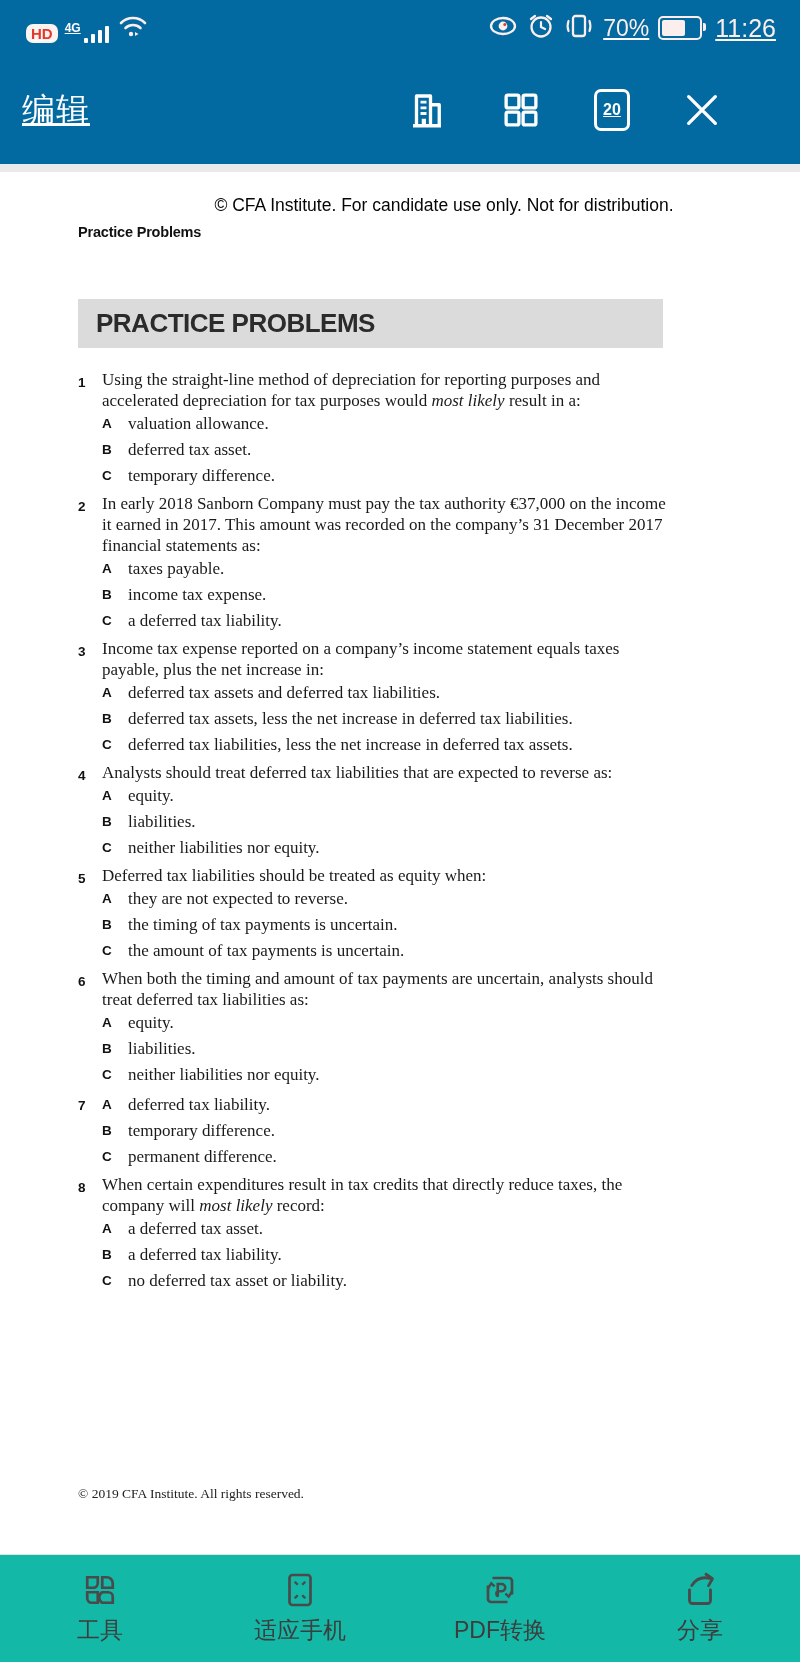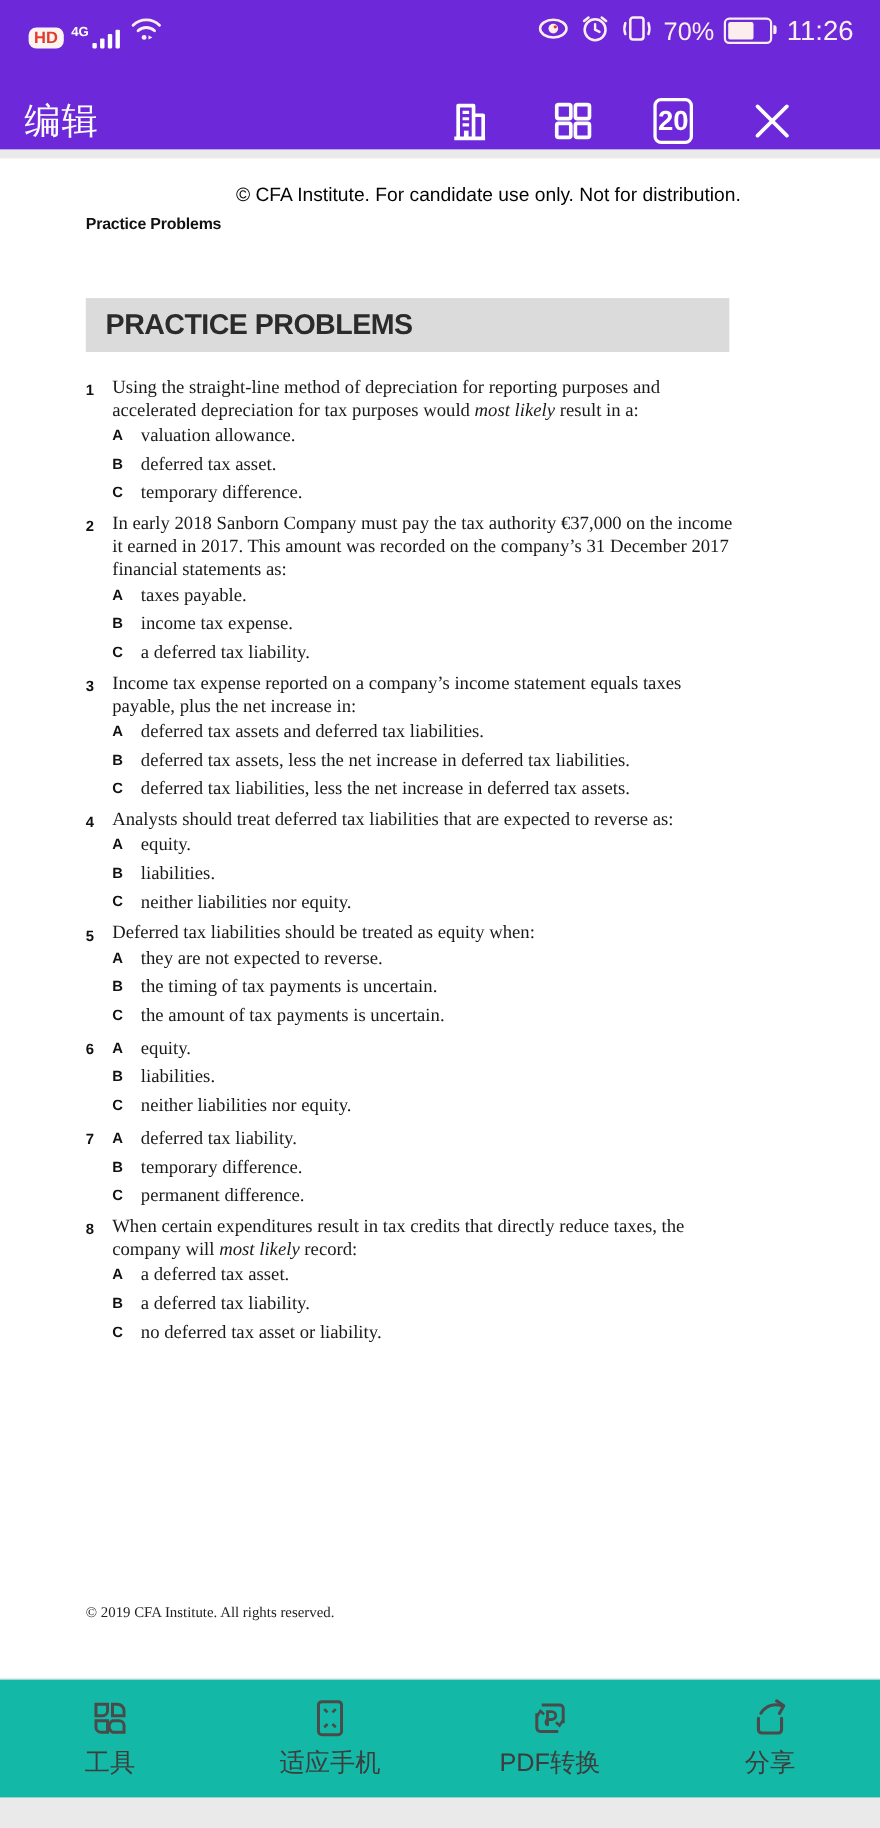--- a/index.html
+++ b/index.html
@@ -4,21 +4,21 @@
 <style>
   html,body{margin:0;padding:0;}
   body{
     width:800px;height:1662px;
     font-family:"Liberation Sans",sans-serif;
     background:#eaeaea;
     position:relative;overflow:hidden;
   }
   
   .header{
-    background:#6d28d9;color:#fff;height:136px;
+    background:#0369a1;color:#fff;height:164px;text-decoration:underline;
   }
   .statusbar{
     height:56px;display:flex;align-items:center;
     padding:0 24px 0 26px;box-sizing:border-box;
   }
   .sb-left{display:flex;align-items:flex-end;gap:7px;}
   .sb-right{margin-left:auto;display:flex;align-items:center;gap:9px;}
   .hd-badge{
     background:#fdf4f2;color:#e13b2e;font-weight:bold;font-size:15px;
     border-radius:7px;padding:2px 5px;line-height:1;
@@ -40,21 +40,21 @@
   .apptoolbar{
     height:108px;display:flex;align-items:center;
     padding:0 78px 0 22px;box-sizing:border-box;
   }
   .edit-btn{font-size:33px;color:#fff;letter-spacing:1px;}
   .tb-icons{margin-left:auto;display:flex;align-items:center;gap:52px;}
   .tb-icons svg{display:block;}
   .page-badge{
     width:36px;height:42px;border:3px solid #fff;border-radius:7px;
     display:flex;align-items:center;justify-content:center;
-    font-size:25px;font-weight:bold;color:#fff;box-sizing:border-box;
+    font-size:16px;font-weight:bold;color:#fff;box-sizing:border-box;
   }
   
   .page-gap{height:8px;background:#eaeaea;}
   .page{
     background:#fff;height:1382px;position:relative;
     font-family:"Liberation Serif",serif;color:#1a1a1a;box-sizing:border-box;
   }
   .copyright-top{
     margin:0;padding:23px 0 0 88px;text-align:center;
     font-family:"Liberation Sans",sans-serif;font-size:17.5px;color:#050505;
@@ -281,20 +281,21 @@
           </div>
           <div class="option">
             <span class="qletter">C</span>
             <span class="qoptext">the amount of tax payments is uncertain.</span>
           </div>
         </div>
       </div>
       <div class="question">
         <span class="qnum">6</span>
         <div class="qbody">
+          <div class="qtext"><span>When both the timing and amount of tax payments are uncertain, analysts should treat deferred tax liabilities as:</span></div>
           <div class="option">
             <span class="qletter">A</span>
             <span class="qoptext">equity.</span>
           </div>
           <div class="option">
             <span class="qletter">B</span>
             <span class="qoptext">liabilities.</span>
           </div>
           <div class="option">
             <span class="qletter">C</span>

